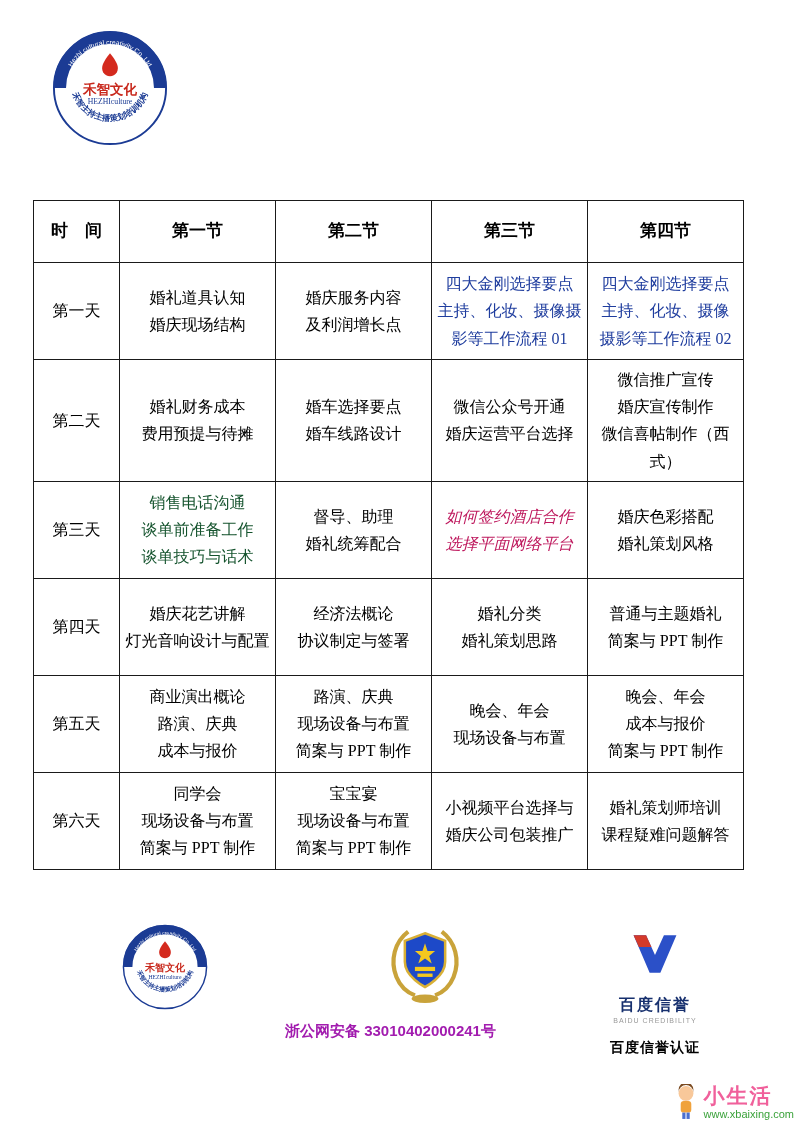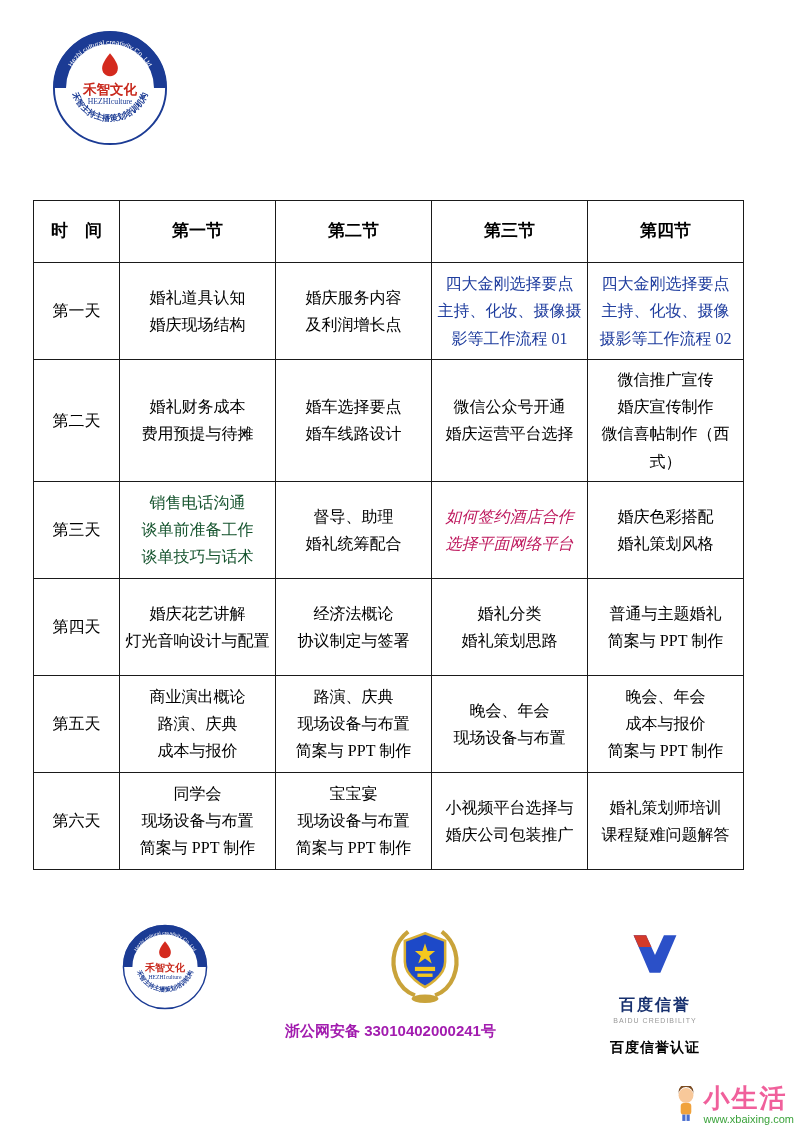--- a/index.html
+++ b/index.html
@@ -42,21 +42,21 @@
   .baidu-en { font-family: "Liberation Sans", sans-serif; font-size: 7px; color: #999;
               letter-spacing: 1px; margin-top: 1px; }
   .baidu-cert { margin-top: 15px; font-family: "Liberation Sans", sans-serif; font-weight: 700;
                 font-size: 14px; color: #000; letter-spacing: 1px; }
 
   
   .watermark { position: absolute; right: 6px; top: 1084px; display: flex; align-items: center; gap: 5px; }
   .wm-figure { width: 26px; height: 36px; }
   .wm-figure svg { width: 100%; height: 100%; display: block; }
   .wm-texts { text-align: left; line-height: 1.1; }
-  .wm-name { font-family: "Liberation Sans", sans-serif; font-weight: 700; font-size: 26px; color: #f0609b; letter-spacing: 2px; }
+  .wm-name { font-family: "Liberation Sans", sans-serif; font-weight: 700; font-size: 21px; color: #f0609b; letter-spacing: 2px; }
   .wm-url { font-family: "Liberation Sans", sans-serif; font-size: 11px; color: #3aa23a; }
 </style>
 </head>
 <body>
 
 <div class="page">
 
   <div class="logo logo-header">
     <svg viewBox="0 0 120 120">
       <circle cx="60" cy="60" r="58" fill="#ffffff" stroke="#1b3b94" stroke-width="2"></circle>

